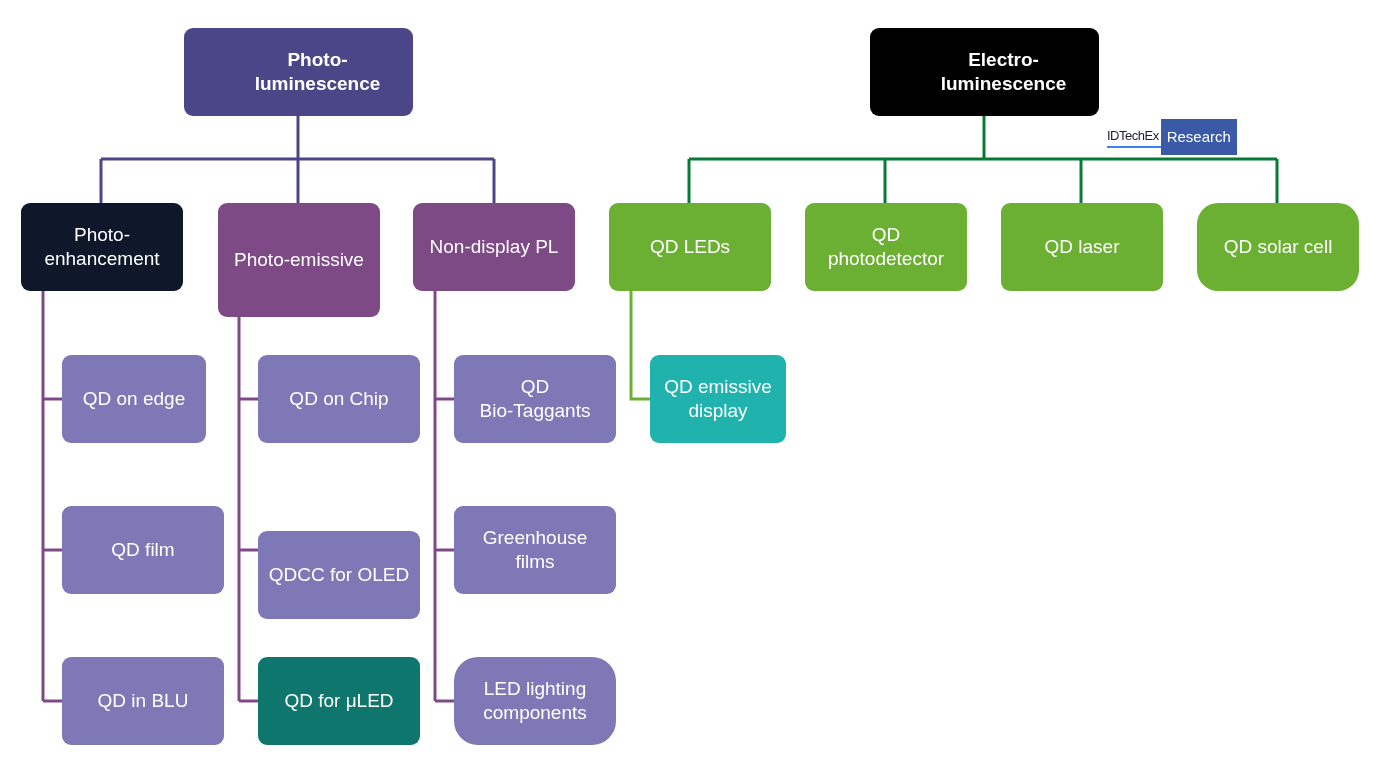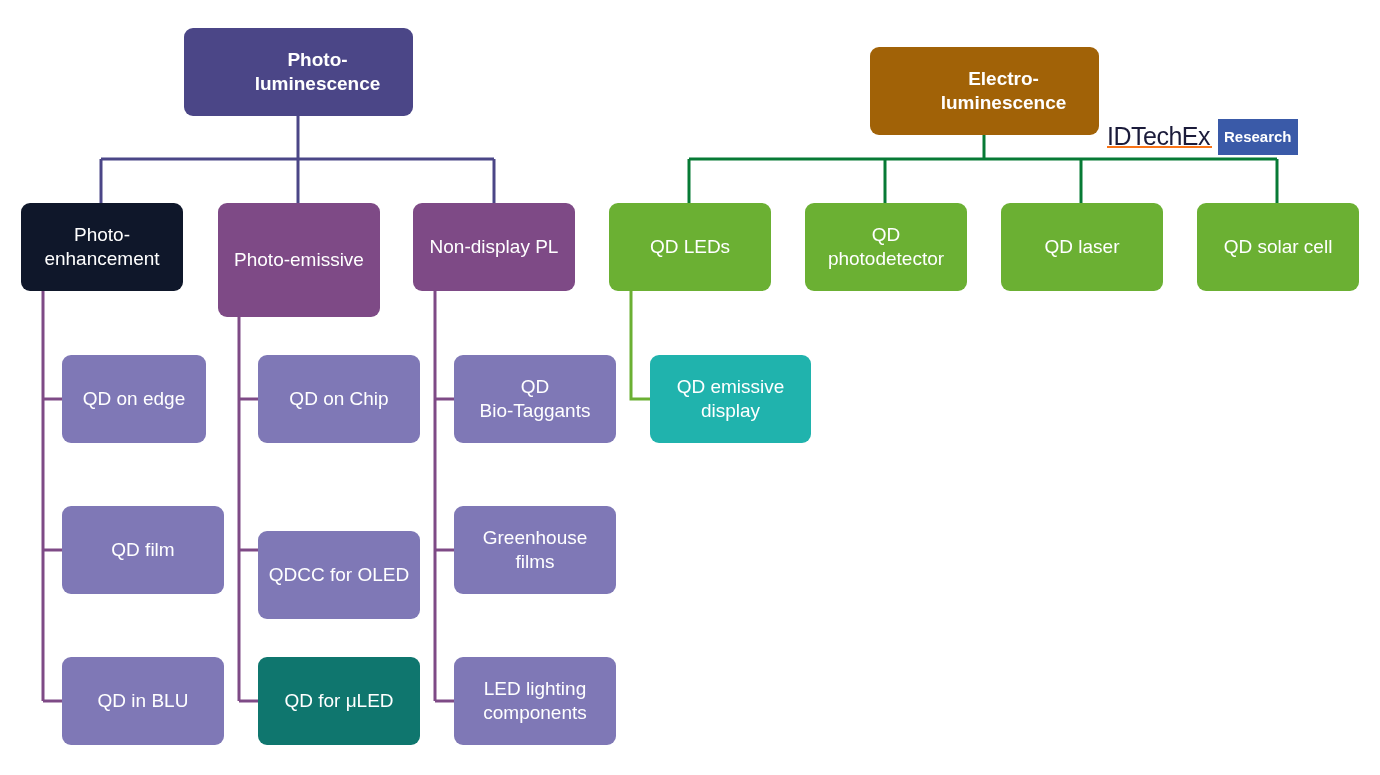--- a/index.html
+++ b/index.html
@@ -5,23 +5,23 @@
   html, body { margin: 0; padding: 0; background: #ffffff; }
   body { width: 1380px; height: 775px; position: relative; overflow: hidden;
          font-family: "Liberation Sans", "DejaVu Sans", sans-serif; }
   #lines { position: absolute; left: 0; top: 0; width: 1380px; height: 775px; }
   .node { position: absolute; box-sizing: border-box; border-radius: 9px;
           color: #ffffff; display: flex; align-items: center; justify-content: center;
           text-align: center; font-size: 19px; line-height: 24px; padding: 0 6px;
           white-space: pre-line; }
   .root { font-weight: bold; font-size: 19px; padding-left: 44px; }
   .logo { position: absolute; left: 1107px; top: 125px; height: 24px; display: flex; align-items: center; }
-  .logo-idt { font-family: "Liberation Sans", sans-serif; font-size: 25px; color: #1b1b3a;
-              letter-spacing: -0.5px; border-bottom: 2px solid #f97316; line-height: 20px; padding-right: 2px; }
-  .logo-res { background: #3a5aa8; color: #ffffff; font-size: 15px; padding: 8px 6px; margin-left: 6px; line-height: 20px; font-weight: bold; }
+  .logo-idt { font-family: "Liberation Sans", sans-serif; font-size: 13px; color: #1b1b3a;
+              letter-spacing: -0.5px; border-bottom: 2px solid #3b82f6; line-height: 20px; padding-right: 2px; }
+  .logo-res { background: #3a5aa8; color: #ffffff; font-size: 15px; padding: 8px 6px; margin-left: 0; line-height: 20px; }
 </style>
 </head>
 <body>
 
 <svg id="lines" xmlns="http://www.w3.org/2000/svg">
     <polyline points="298,116 298,159" fill="none" stroke="#4b4687" stroke-width="3"></polyline>
     <polyline points="101,159 494,159" fill="none" stroke="#4b4687" stroke-width="3"></polyline>
     <polyline points="101,159 101,203" fill="none" stroke="#4b4687" stroke-width="3"></polyline>
     <polyline points="298,159 298,203" fill="none" stroke="#4b4687" stroke-width="3"></polyline>
     <polyline points="494,159 494,203" fill="none" stroke="#4b4687" stroke-width="3"></polyline>
@@ -58,30 +58,30 @@
 <div class="node leaf" style="left: 62px; top: 657px; width: 162px; height: 88px; background: rgb(127, 120, 182); text-align: center;">QD in BLU</div>
 
 <div class="node leaf" style="left: 258px; top: 355px; width: 162px; height: 88px; background: rgb(127, 120, 182);">QD on Chip</div>
 <div class="node leaf" style="left: 258px; top: 506px; width: 162px; height: 88px; background: rgb(127, 120, 182); margin-top: 25px;">QDCC for OLED</div>
 <div class="node leaf" style="left: 258px; top: 657px; width: 162px; height: 88px; background: #0f766e;">QD for μLED</div>
 
 <div class="node leaf" style="left: 454px; top: 355px; width: 162px; height: 88px; background: rgb(127, 120, 182);">QD
 Bio-Taggants</div>
 <div class="node leaf" style="left: 454px; top: 506px; width: 162px; height: 88px; background: rgb(127, 120, 182);">Greenhouse
 films</div>
-<div class="node leaf" style="left: 454px; top: 657px; width: 162px; height: 88px; background: rgb(127, 120, 182);">LED lighting
+<div class="node leaf" style="left: 454px; top: 657px; width: 162px; height: 88px; background: rgb(127, 120, 182); border-radius: 24px;">LED lighting
 components</div>
 
-<div class="node root" style="left: 870px; top: 28px; width: 229px; height: 88px; background: #a16207; margin-top: 19px;">Electro-luminescence</div>
+<div class="node root" style="left: 870px; top: 28px; width: 229px; height: 88px; background: #000000;">Electro-luminescence</div>
 
 <div class="logo">
   <span class="logo-idt">IDTechEx</span>
   <span class="logo-res">Research</span>
 </div>
 
 <div class="node elcat" style="left: 609px; top: 203px; width: 162px; height: 88px; background: rgb(107, 176, 51);">QD LEDs</div>
 <div class="node elcat" style="left: 805px; top: 203px; width: 162px; height: 88px; background: rgb(107, 176, 51);">QD
 photodetector</div>
 <div class="node elcat" style="left: 1001px; top: 203px; width: 162px; height: 88px; background: rgb(107, 176, 51); text-align: right;">QD laser</div>
-<div class="node elcat" style="left: 1197px; top: 203px; width: 162px; height: 88px; background: rgb(107, 176, 51);">QD solar cell</div>
+<div class="node elcat" style="left: 1197px; top: 203px; width: 162px; height: 88px; background: rgb(107, 176, 51); border-radius: 21px;">QD solar cell</div>
 
-<div class="node elleaf" style="left: 650px; top: 355px; width: 161px; height: 88px; background: rgb(32, 179, 173);">QD emissive
+<div class="node elleaf" style="left: 650px; top: 355px; width: 136px; height: 88px; background: rgb(32, 179, 173);">QD emissive
 display</div>
 
 </body></html>

